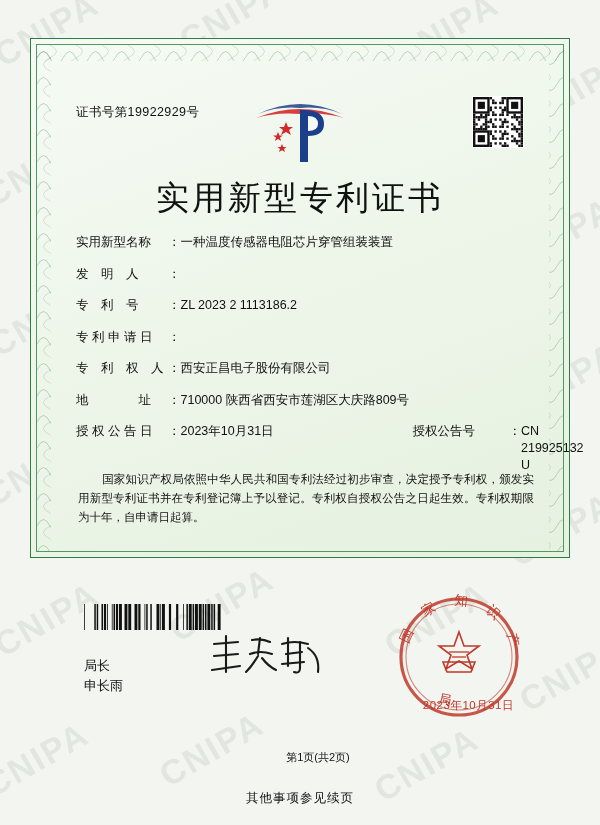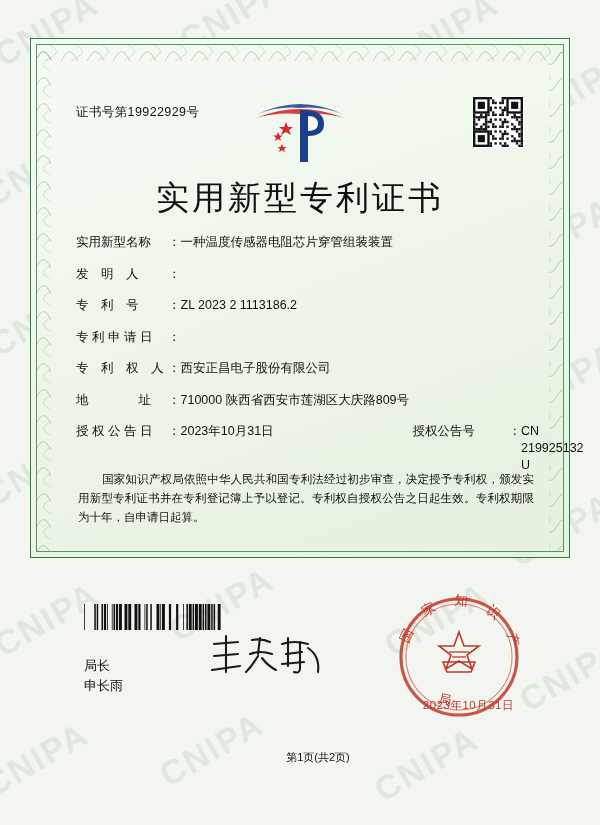--- a/index.html
+++ b/index.html
@@ -470,14 +470,15 @@
         <polygon points="0,-22 5,-8 20,-8 8,1 13,15 0,7 -13,15 -8,1 -20,-8 -5,-8" fill="none" stroke="#c0392b" stroke-width="1.6"></polygon>
         <path d="M-16 8 L16 8 L12 18 L-12 18 Z" fill="none" stroke="#c0392b" stroke-width="1.6"></path>
         <path d="M-10 -2 L10 -2" stroke="#c0392b" stroke-width="1.3"></path>
         <path d="M-7 3 L7 3" stroke="#c0392b" stroke-width="1.3"></path>
       </g>
     </svg>
   </div>
   <div class="seal-date">2023年10月31日</div>
 
   <div class="page-no">第1页(共2页)</div>
+  <div class="footer-note">其他事项参见续页</div>
 
 </div>
 
 </body></html>

